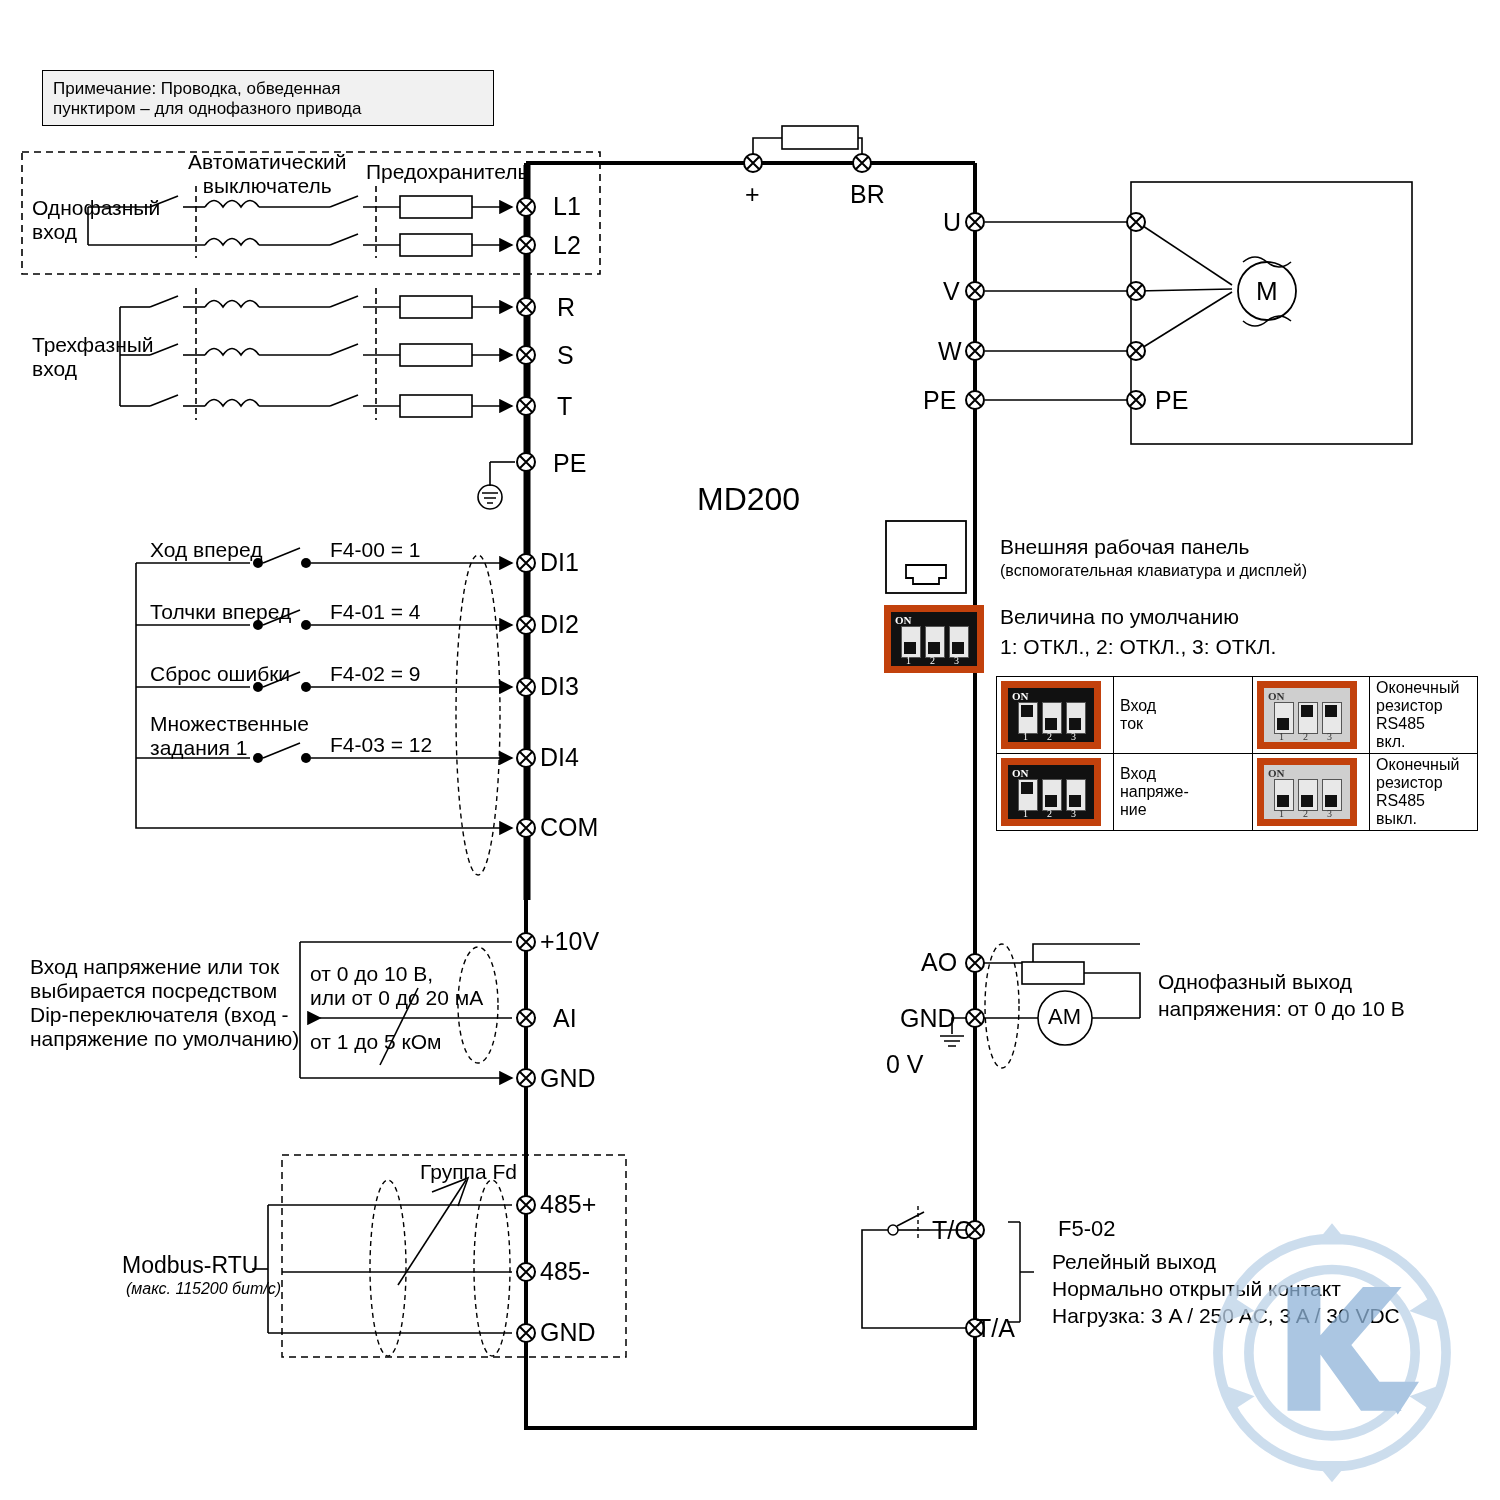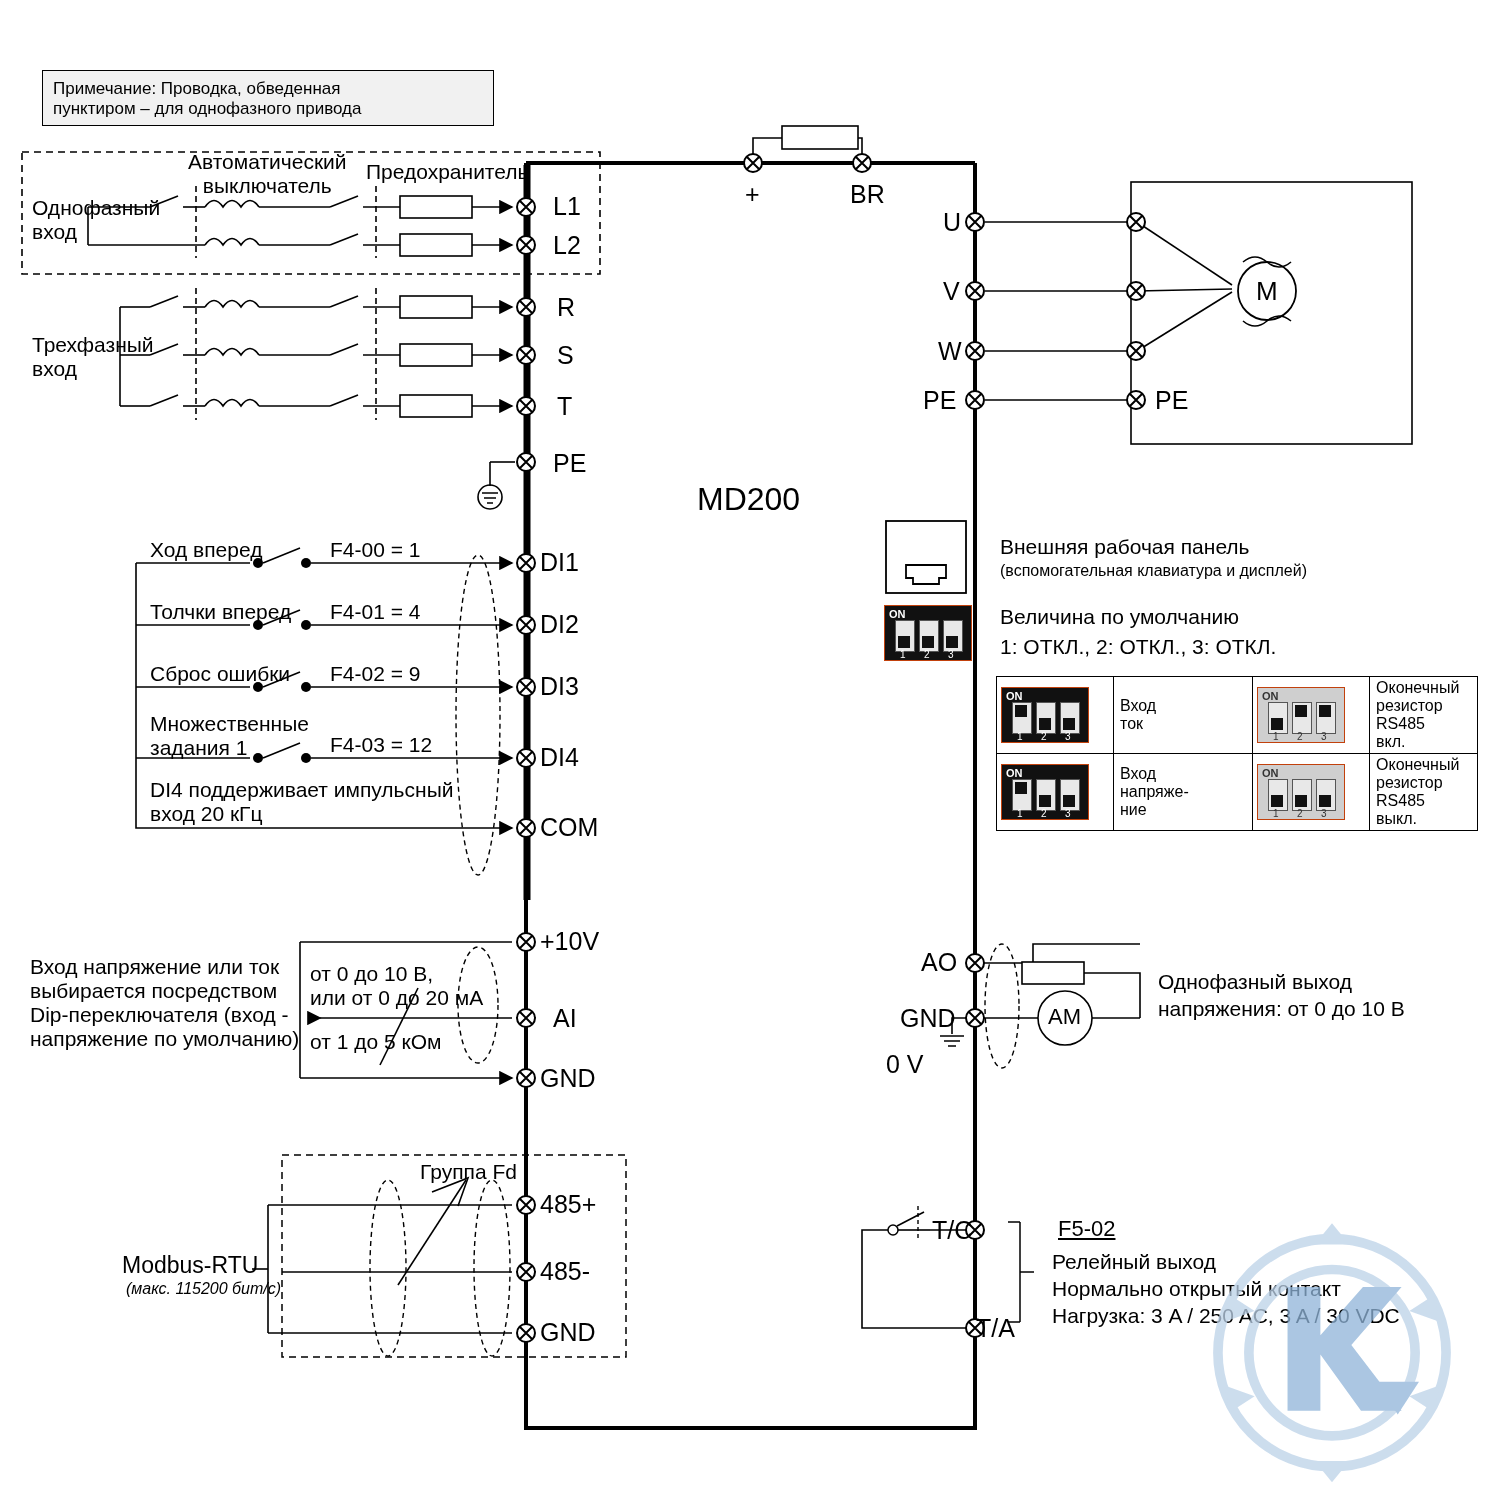--- a/index.html
+++ b/index.html
@@ -10,21 +10,21 @@
   .c{position:absolute;}
   .term-label{font-size:25px;}
   .tiny{font-size:16px;}
   .med{font-size:21px;}
   .note-box{
     position:absolute;border:1px solid #000;background:#f1f1f1;
     font-size:17px;padding:8px 10px;box-sizing:border-box;
   }
   .tbl{position:absolute;border-collapse:collapse;}
   .tbl td{border:1px solid #000;font-size:16px;padding:2px 6px;vertical-align:middle;}
-  .dipbox{position:relative;width:86px;height:54px;background:#111;border:1px solid #c2410c;}
+  .dipbox{position:relative;width:86px;height:54px;background:#111;border:7px solid #c2410c;font-family:Liberation Serif, serif;}
   .dipbox .on{position:absolute;left:4px;top:2px;color:#fff;font-size:11px;font-weight:bold;}
   .dipbox .sw{position:absolute;top:14px;width:18px;height:30px;background:#e8e8e8;border:1px solid #555;}
   .dipbox .sw i{position:absolute;left:2px;width:12px;height:12px;background:#111;display:block;}
   .dipbox .num{position:absolute;bottom:0px;font-size:10px;color:#fff;}
   .dipbox.grey{background:#cfcfcf;}
   .dipbox.grey .on{color:#333;}
   .dipbox.grey .num{color:#333;}
   .watermark{position:absolute;right:18px;bottom:12px;width:300px;height:290px;opacity:.75;}
 </style>
 </head>
@@ -398,22 +398,20 @@
 
   <div class="txt med" style="left:150px;top:662px;">Сброс ошибки</div>
   <div class="txt med" style="left:330px;top:662px;">F4-02 = 9</div>
   <div class="txt term-label" style="left:540px;top:672px;">DI3</div>
 
   <div class="txt med" style="left:150px;top:712px;white-space:pre-line;">Множественные
 задания 1</div>
   <div class="txt med" style="left:330px;top:733px;">F4-03 = 12</div>
   <div class="txt term-label" style="left:540px;top:743px;">DI4</div>
 
-  <div class="txt med" style="left:150px;top:778px;white-space:pre-line;">DI4 поддерживает импульсный
-вход 20 кГц</div>
   <div class="txt term-label" style="left:540px;top:813px;">COM</div>
 
   <div class="txt term-label" style="left:540px;top:927px;">+10V</div>
   <div class="txt term-label" style="left:553px;top:1004px;">AI</div>
   <div class="txt term-label" style="left:540px;top:1064px;">GND</div>
   <div class="txt med" style="left:30px;top:955px;white-space:pre-line;">Вход напряжение или ток
 выбирается посредством
 Dip-переключателя (вход -
 напряжение по умолчанию)</div>
   <div class="txt med" style="left:310px;top:962px;white-space:pre-line;">от 0 до 10 В,
@@ -428,21 +426,21 @@
   <div class="txt tiny" style="left:126px;top:1280px;font-style:italic;">(макс. 115200 бит/с)</div>
 
   <div class="txt term-label" style="left:921px;top:948px;">AO</div>
   <div class="txt term-label" style="left:900px;top:1004px;">GND</div>
   <div class="txt term-label" style="left:886px;top:1050px;">0 V</div>
   <div class="txt med" style="left:1158px;top:970px;">Однофазный выход</div>
   <div class="txt med" style="left:1158px;top:997px;">напряжения: от 0 до 10 В</div>
 
   <div class="txt term-label" style="left:932px;top:1216px;">T/C</div>
   <div class="txt term-label" style="left:976px;top:1314px;">T/A</div>
-  <div class="txt" style="left:1058px;top:1216px;font-size:22px;text-decoration:underline;">F5-02</div>
+  <div class="txt" style="left:1058px;top:1216px;font-size:22px;">F5-02</div>
   <div class="txt med" style="left:1052px;top:1250px;">Релейный выход</div>
   <div class="txt med" style="left:1052px;top:1277px;">Нормально открытый контакт</div>
   <div class="txt med" style="left:1052px;top:1304px;">Нагрузка: 3 A / 250 AC, 3 A / 30 VDC</div>
 
   <svg class="watermark" viewBox="0 0 300 300">
     <g fill="none" stroke="#bcd2e8" stroke-width="10">
       <circle cx="150" cy="160" r="118"></circle>
       <circle cx="150" cy="160" r="86"></circle>
     </g>
     <g fill="#bcd2e8">

